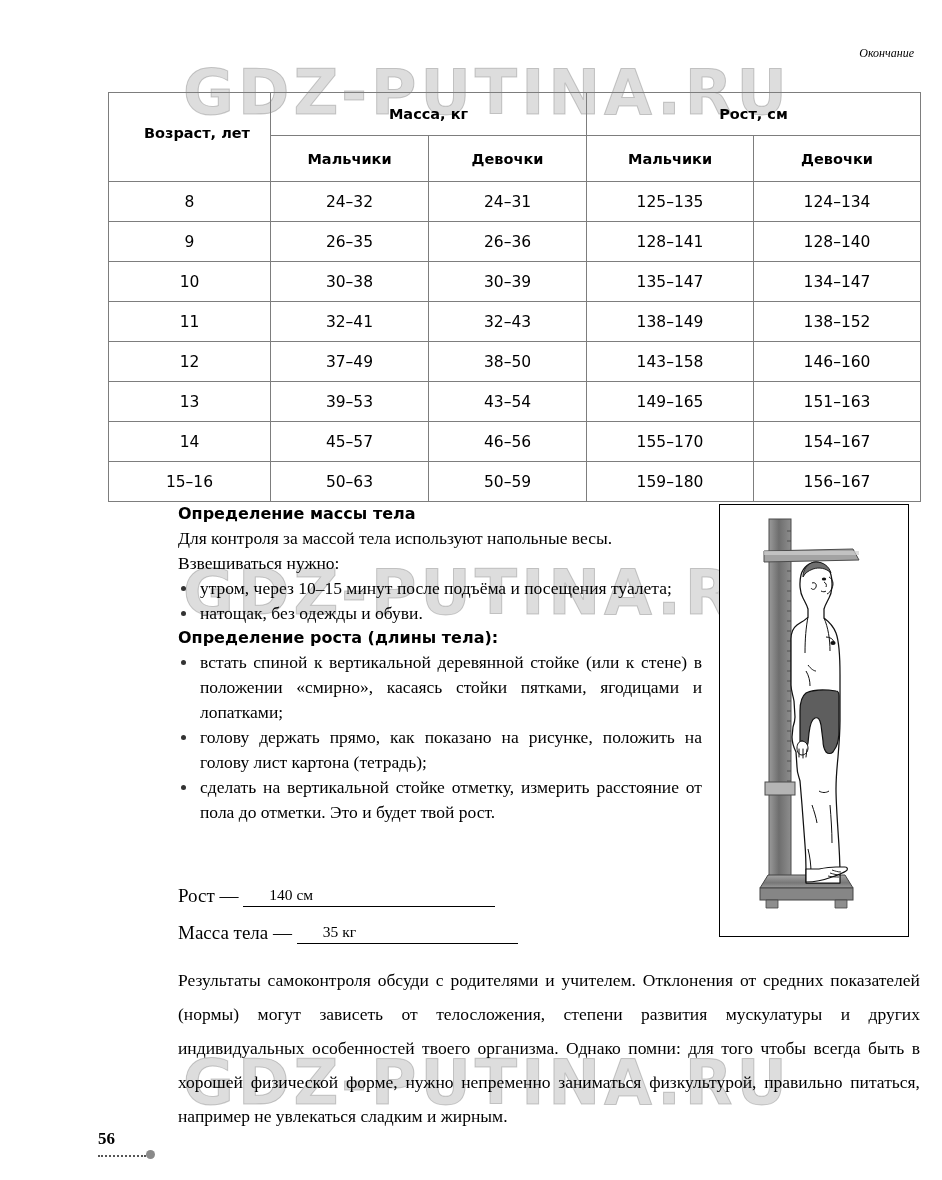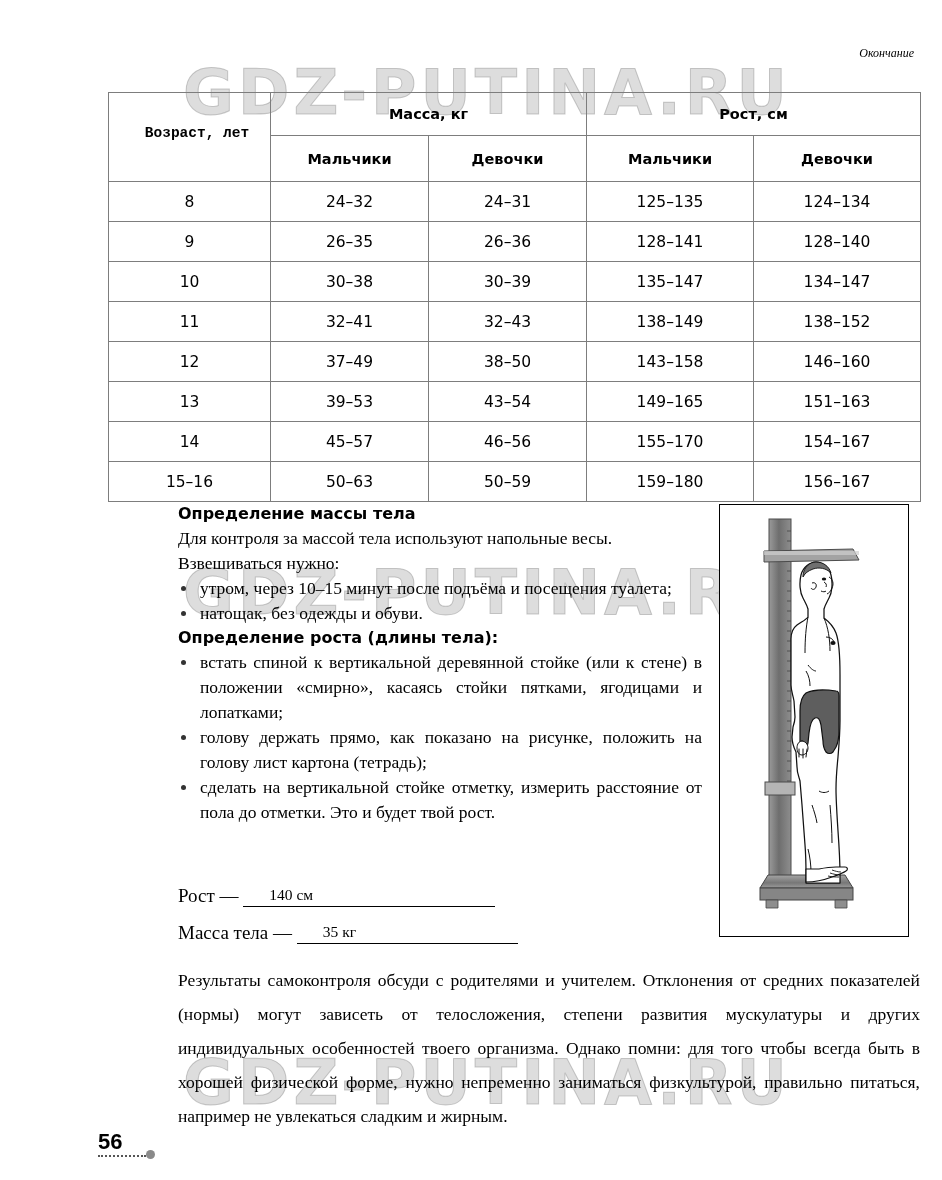--- a/index.html
+++ b/index.html
@@ -71,21 +71,20 @@
   table.norms th {
     font-weight: bold;
     color: #000;
   }
   th.age-head {
     text-align: left;
     padding-left: 16px;
     vertical-align: bottom;
     padding-bottom: 10px;
     border-right: 1px solid #7d7d7d;
-    font-family: Liberation Mono, monospace;
   }
   th.grp {
     height: 40px;
     border-bottom: 1px solid #7d7d7d;
   }
   th.sub {
     height: 43px;
   }
   table.norms td {
     height: 37px;
@@ -192,23 +191,23 @@
     overflow: hidden;
   }
   .illus svg { display: block; }
 
   
   .folio {
     position: absolute;
     left: 98px;
     top: 1129px;
     z-index: 5;
-    font-family: Liberation Sans, sans-serif;
+    font-family: Liberation Serif, serif;
     font-weight: bold;
-    font-size: 22px;
+    font-size: 17px;
   }
   .folio-rule {
     position: absolute;
     left: 98px;
     top: 1155px;
     width: 48px;
     height: 0;
     border-top: 2px dotted #555;
     z-index: 5;
   }

